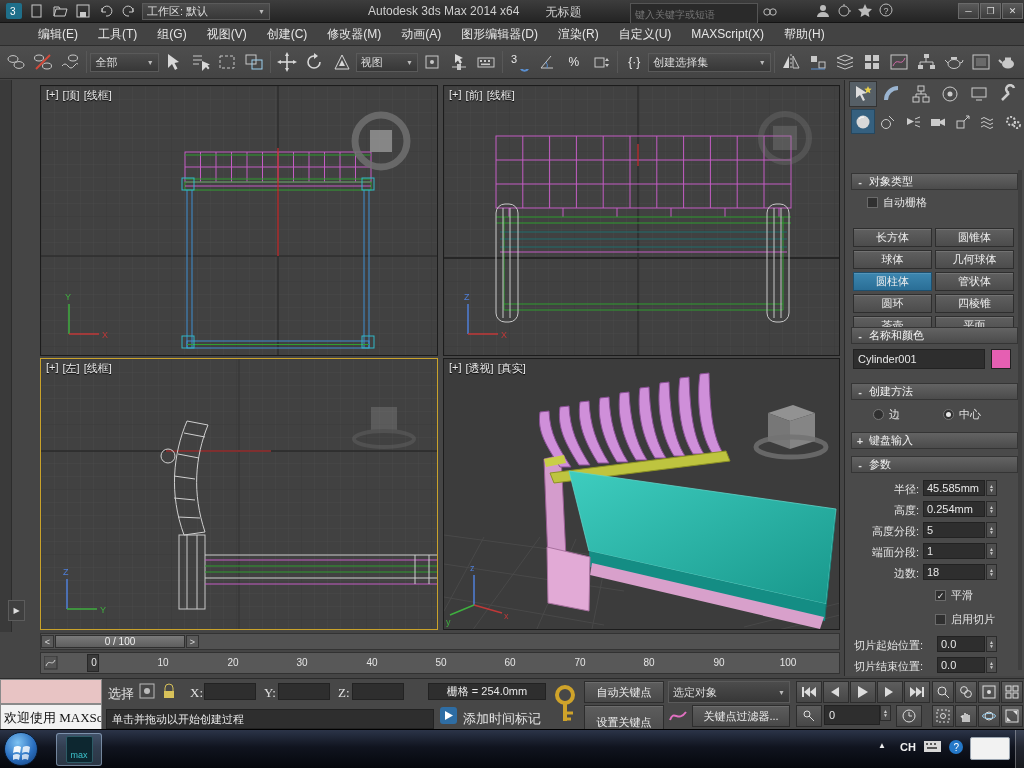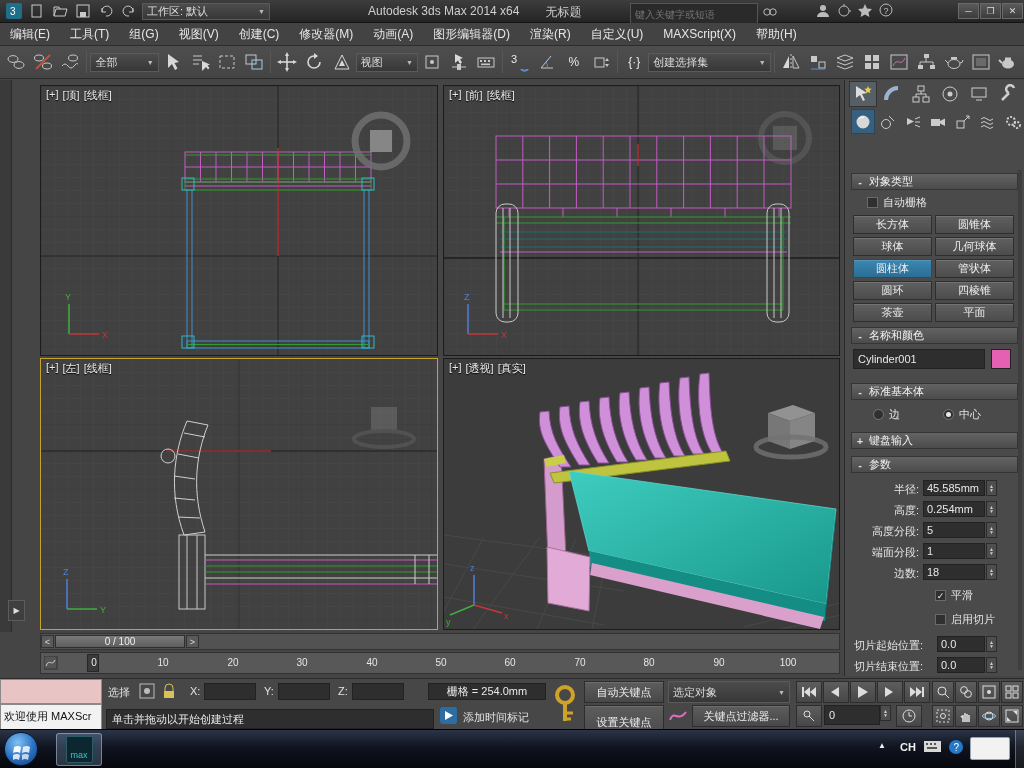--- a/index.html
+++ b/index.html
@@ -20,21 +20,21 @@
   #tb-center { position:absolute; left:368px; top:4px; width:300px; display:flex; gap:26px;
     font-size:12px; color:#cfcfcf; white-space:nowrap;text-align:center; }
   #tb-search { position:absolute; left:630px; top:3px; display:flex; align-items:center; gap:4px; }
   #tb-search input { width:128px; height:16px; background:#2a2a2a; border:1px solid #555;
     color:#bbb; font-size:10px; padding:10px 4px; }
   .winbtn { width:21px; height:16px; background:linear-gradient(#5a5a5a,#3c3c3c);
     border:1px solid #6a6a6a; font-size:9px; color:#ddd; display:flex; align-items:center; justify-content:center; }
 
   
   #menubar { left:0; top:23px; width:1024px; height:23px; background:#434343;
-    border-bottom:1px solid #2d2d2d; display:flex; align-items:center; }
+    border-bottom:1px solid #2d2d2d; display:flex; align-items:center; padding-left:28px; }
   .mi { padding:0 10px; font-size:12px; color:#e6e6e6; }
 
   
   #toolbar { left:0; top:46px; width:1024px; height:33px; background:linear-gradient(#4e4e4e,#444);
     border-bottom:1px solid #2a2a2a; display:flex; align-items:center; gap:1px; padding:0 3px; }
   .tbn { width:27px; height:27px; display:flex; align-items:center; justify-content:center; }
   .tsep { width:1px; height:22px; background:#353535; border-right:1px solid #585858; margin:0 2px; }
   .tdd { height:19px;justify-content:flex-end; }
 
   
@@ -49,21 +49,21 @@
   
   #cpanel { left:844px; top:80px; width:180px; height:596px; background:#4a4a4a; border-left:1px solid #2a2a2a; }
   .cp { position:absolute; }
   .ctab { width:28px; height:26px; display:flex; align-items:center; justify-content:center; }
   .ctab.on { background:#565f66; border:1px solid #333; }
   .ccat { width:24px; height:25px; display:flex; align-items:center; justify-content:center; }
   .ccat.on { background:#35607f; border:1px solid #26475e; }
   .rh { left:6px; width:167px; height:17px; background:linear-gradient(#636363,#4b4b4b);
     border:1px solid #353535; font-size:11px; color:#f2f2f2; display:flex; align-items:center; gap:5px; padding:0 4px; }
   .rh b { font-weight:bold; width:8px; text-align:center; color:#ddd; }
-  .obtns { left:8px; width:164px; display:grid; grid-template-columns:79px 79px; gap:3px; }
+  .obtns { left:8px; width:164px; display:grid; grid-template-columns:79px 79px; gap:3px;margin-top:13px; }
   .obtn { height:19px; background:linear-gradient(#606060,#4c4c4c); border:1px solid #2e2e2e;
     box-shadow:inset 0 1px 0 rgba(255,255,255,.12); font-size:11px; color:#eee;
     display:flex; align-items:center; justify-content:center; }
   .obtn.on { background:linear-gradient(#3d87b0,#2a6e96); border-color:#1d4f6e; }
   .fld { background:#2e2e2e; border:1px solid #222; color:#e8e8e8; font-size:11px; }
   .cb { width:11px; height:11px; background:#303030; border:1px solid #6a6a6a; display:inline-flex;
     align-items:center; justify-content:center; font-size:9px; color:#eee; }
   .cb i { font-style:normal; visibility:hidden; }
   .cb.ck i { visibility:visible; }
   .rad { width:11px; height:11px; border-radius:50%; background:#303030; border:1px solid #777; display:inline-block; position:relative; }
@@ -84,21 +84,21 @@
     font-size:9px; color:#ddd; display:flex; align-items:center; justify-content:center; }
   #trackbar { left:40px; top:652px; width:800px; height:22px; background:#585858; border:1px solid #323232; }
   .tick { position:absolute; top:4px; transform:translateX(-50%); font-size:10px; color:#e6e6e6; }
   #tb-marker { position:absolute; left:46px; top:1px; width:12px; height:18px; background:#3a3a3a; border:1px solid #272727; }
 
   
   #statusbar { left:0; top:678px; width:1024px; height:51px; background:#474747; border-top:1px solid #2b2b2b; }
   .sbtn { background:linear-gradient(#5d5d5d,#484848); border:1px solid #2d2d2d;
     box-shadow:inset 0 1px 0 rgba(255,255,255,.1); font-size:11px; color:#eee;
     display:flex; align-items:center; justify-content:center; }
-  .slabel { font-size:11px; color:#e2e2e2; }
+  .slabel { font-size:13px; color:#e2e2e2;font-family:Liberation Serif, serif; }
   .sfld { position:absolute; height:17px; }
   .tbtn { background:linear-gradient(#5d5d5d,#474747); border:1px solid #2d2d2d; display:flex; align-items:center; justify-content:center; }
 
   
   #taskbar { left:0; top:729px; width:1024px; height:39px;
     background:linear-gradient(#2b3448,#10141f 45%,#05070c); border-top:1px solid #000; }
   #startorb { position:absolute; left:4px; top:2px; width:34px; height:34px; border-radius:50%;
     background:radial-gradient(circle at 40% 30%, #7ec2f2, #2a6fc0 55%, #123a70); border:1px solid #0a1b33; }
   #taskapp { position:absolute; left:56px; top:3px; width:46px; height:33px; border-radius:3px;
     background:rgba(150,190,230,.25); border:1px solid rgba(200,225,255,.45); display:flex; align-items:center; justify-content:center; }
@@ -741,21 +741,21 @@
 
     <div class="rh cp" style="top:247px">
       <b>-</b>
         <span>名称和颜色</span>
     </div>
     <input class="fld cp" style="left: 8px; top: 269px; width: 132px; height: 20px; padding: 0px 4px;" value="Cylinder001">
     <div class="cp" style="left:146px;top:269px;width:20px;height:20px;background:#e55fb2;border:1px solid #222"></div>
 
     <div class="rh cp" style="top:303px">
       <b>-</b>
-        <span>标准基本体</span>
+        <span>创建方法</span>
     </div>
     <div class="cp cprow" style="left:28px;top:327px">
       <span class="rad"></span>
         <span>边</span>
     </div>
     <div class="cp cprow" style="left:98px;top:327px">
       <span class="rad on"></span>
         <span>中心</span>
     </div>
 

